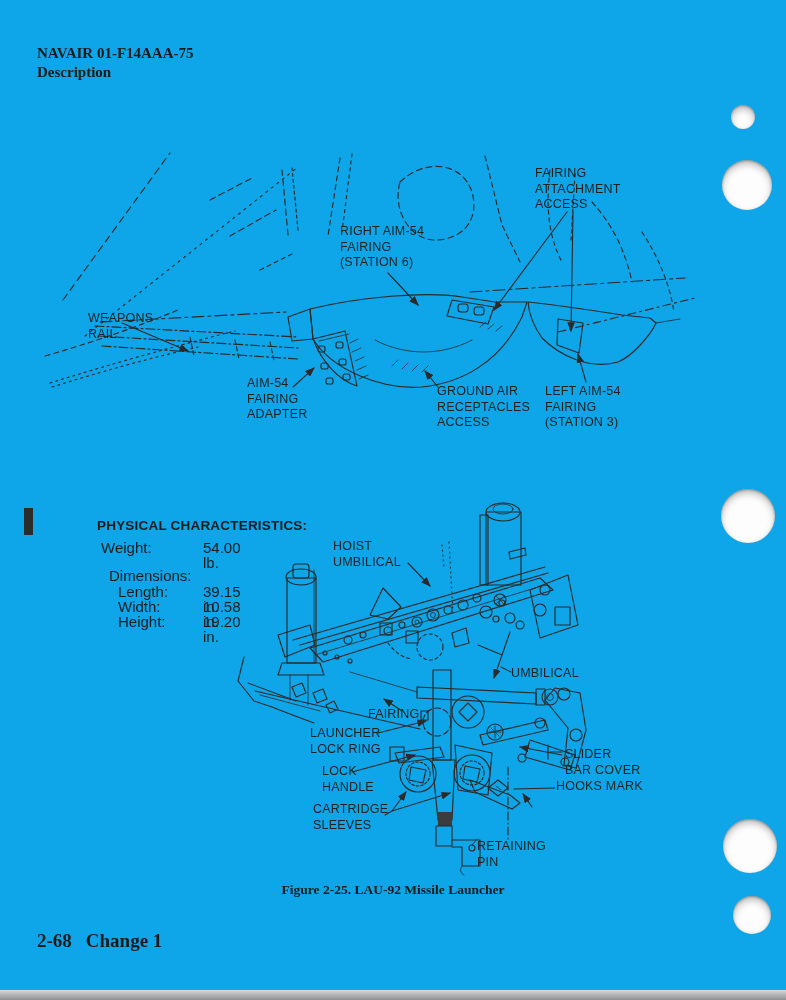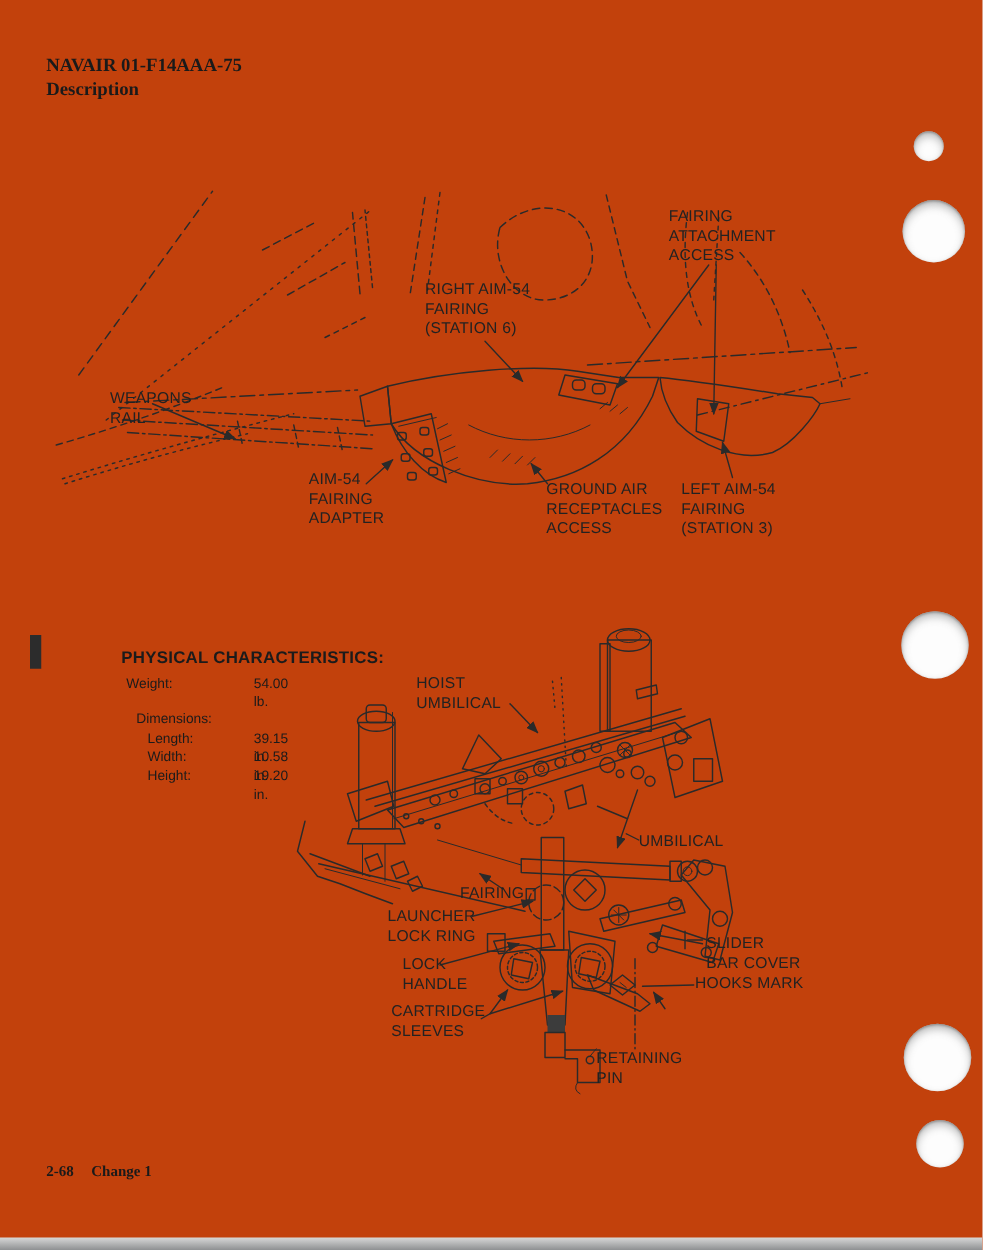--- a/index.html
+++ b/index.html
@@ -1,39 +1,39 @@
 <!DOCTYPE html>
 <html><head>
 <meta charset="utf-8">
 <style>
   html,body{margin:0;padding:0;background:#e9e9e9;}
   .page{
     position:relative;width:786px;height:1000px;margin:0 auto;
-    background:#c2410c;overflow:hidden;
+    background:#0ea5e9;overflow:hidden;
     font-family:"Liberation Sans",sans-serif;color:#1b1b1b;
   }
   .serif{font-family:"Liberation Serif",serif;font-weight:bold;color:#1a1a1a;}
   .hdr{position:absolute;left:37px;top:44px;font-size:15px;line-height:19px;}
   .lbl{
     position:absolute;font-size:12.5px;line-height:15.5px;letter-spacing:.2px;
     white-space:pre-line;color:#222;
   }
   .cap{position:absolute;left:0;width:786px;text-align:center;font-size:13.5px;}
-  .footer{position:absolute;left:37px;top:930px;font-size:12px;}
+  .footer{position:absolute;left:37px;top:930px;font-size:19px;}
   .footer span{margin-right:14px;}
   .hole{
     position:absolute;border-radius:50%;background:#fdfdfd;
     box-shadow:inset 0 4px 7px rgba(110,110,110,.45), inset 0 1px 2px rgba(80,80,80,.55);
   }
   .change-bar{position:absolute;left:24px;top:508px;width:9px;height:27px;background:#2c2c2c;}
   .bottom-edge{
     position:absolute;left:0;bottom:0;width:786px;height:10px;
     background:linear-gradient(#d8d8d8,#8e9092);
   }
-  .phys{position:absolute;font-size:11px;line-height:15px;}
+  .phys{position:absolute;font-size:15px;line-height:15px;}
   .phys .val{position:absolute;left:102px;top:0;}
   .phys-title{position:absolute;left:97px;top:518px;font-size:13.5px;font-weight:bold;letter-spacing:.2px;}
   svg{position:absolute;}
   svg *{vector-effect:non-scaling-stroke;}
   .s,.d,.a{fill:none;stroke:#2a2a2a;stroke-width:1.15;stroke-linecap:round;stroke-linejoin:round;}
   .thin{stroke-width:.8;}
   .a{stroke-width:1.1;}
 </style>
 </head>
 <body>
@@ -323,19 +323,20 @@
   <div class="lbl" style="left:310px;top:764px;margin-left:12px;">LOCK
 HANDLE</div>
   <div class="lbl" style="left:313px;top:802px;">CARTRIDGE
 SLEEVES</div>
   <div class="lbl" style="left:565px;top:747px;">SLIDER
 BAR COVER</div>
   <div class="lbl" style="left:556px;top:779px;">HOOKS MARK</div>
   <div class="lbl" style="left:477px;top:839px;">RETAINING
 PIN</div>
 
+  <div class="cap serif" style="top:882px;">Figure 2-25. LAU-92 Missile Launcher</div>
 
   <div class="footer serif">
     <span>2-68</span><span>Change 1</span>
   </div>
 
   <div class="bottom-edge"></div>
 </div>
 
 </body></html>

